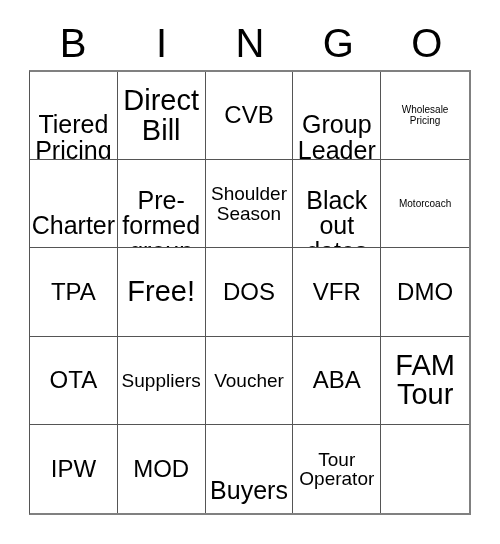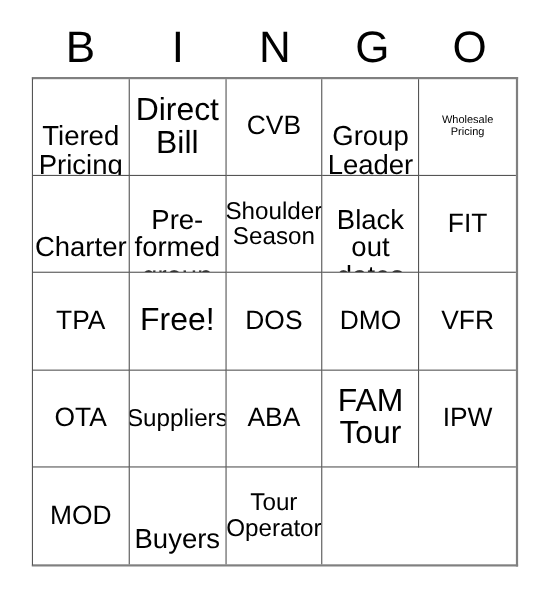--- a/index.html
+++ b/index.html
@@ -76,21 +76,21 @@
   .cell-text {
     display: block;
     line-height: 1.02;
     white-space: pre-line;
     word-break: normal;
   }
   
   .fs-xl .cell-text { font-size: 24px; }
   .fs-lg .cell-text { font-size: 29px; }
   .fs-md .cell-text { font-size: 25px; margin-top: 44px; }
-  .fs-sm .cell-text { font-size: 22px; }
+  .fs-sm .cell-text { font-size: 19px; }
   .fs-xs .cell-text { font-size: 10px; }
 </style>
 </head>
 <body>
 
 <div class="card">
 
   <div class="header-row">
     <div class="header-cell">B</div>
     <div class="header-cell">I</div>
@@ -131,45 +131,48 @@
       </div>
     <div class="cell fs-sm">
         <span class="cell-text">Shoulder
 Season</span>
       </div>
     <div class="cell fs-md">
         <span class="cell-text">Black
 out
 dates</span>
       </div>
+    <div class="cell fs-xs">
+        <span class="cell-text">Motorcoach</span>
+      </div>
 
-    <div class="cell fs-xl">
-        <span class="cell-text">FIT</span>
-      </div>
     <div class="cell fs-xl">
         <span class="cell-text">TPA</span>
       </div>
     <div class="cell fs-lg">
         <span class="cell-text">Free!</span>
       </div>
     <div class="cell fs-xl">
         <span class="cell-text">DOS</span>
       </div>
     <div class="cell fs-xl">
-        <span class="cell-text">DMO</span>
+        <span class="cell-text">VFR</span>
       </div>
 
     <div class="cell fs-xl">
-        <span class="cell-text">VFR</span>
+        <span class="cell-text">DMO</span>
       </div>
     <div class="cell fs-xl">
         <span class="cell-text">OTA</span>
       </div>
     <div class="cell fs-sm">
         <span class="cell-text">Suppliers</span>
+      </div>
+    <div class="cell fs-sm">
+        <span class="cell-text">Voucher</span>
       </div>
     <div class="cell fs-xl">
         <span class="cell-text">ABA</span>
       </div>
 
     <div class="cell fs-lg">
         <span class="cell-text">FAM
 Tour</span>
       </div>
     <div class="cell fs-xl">

